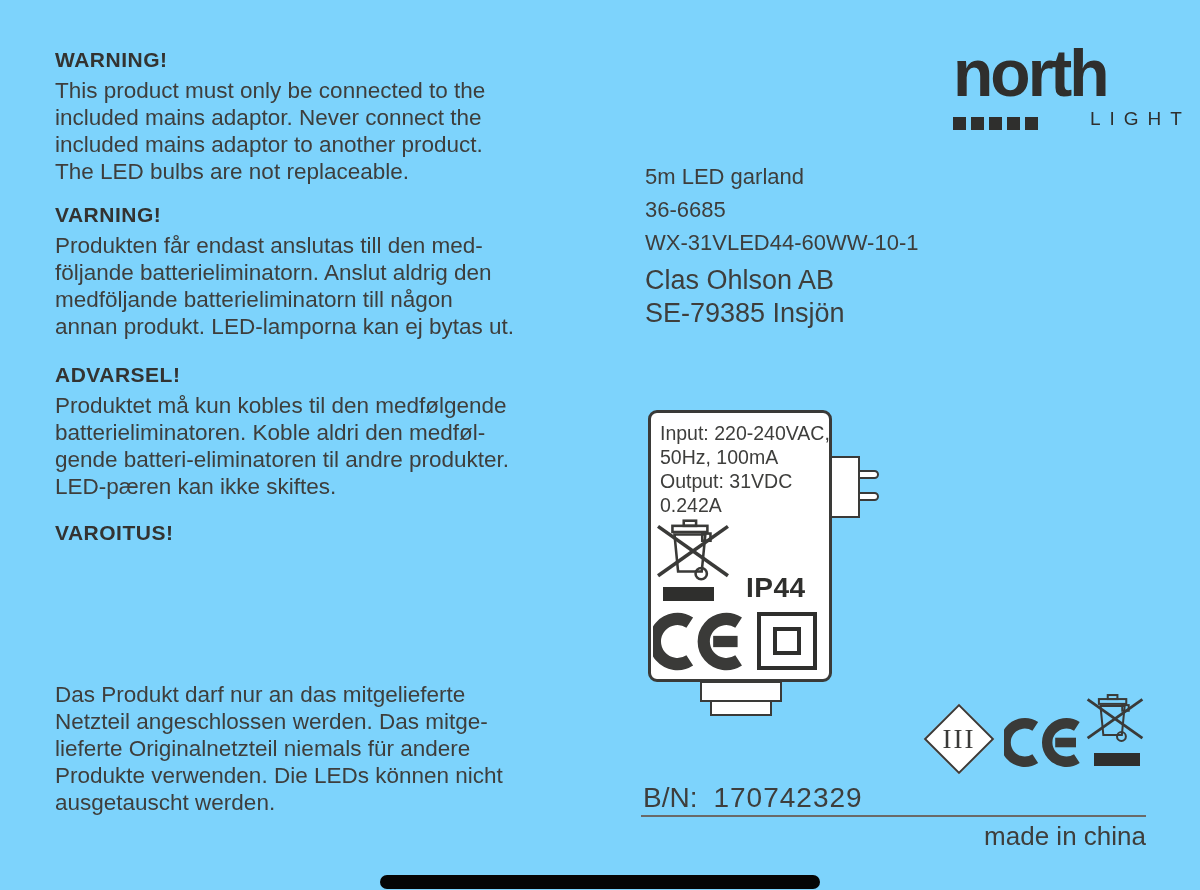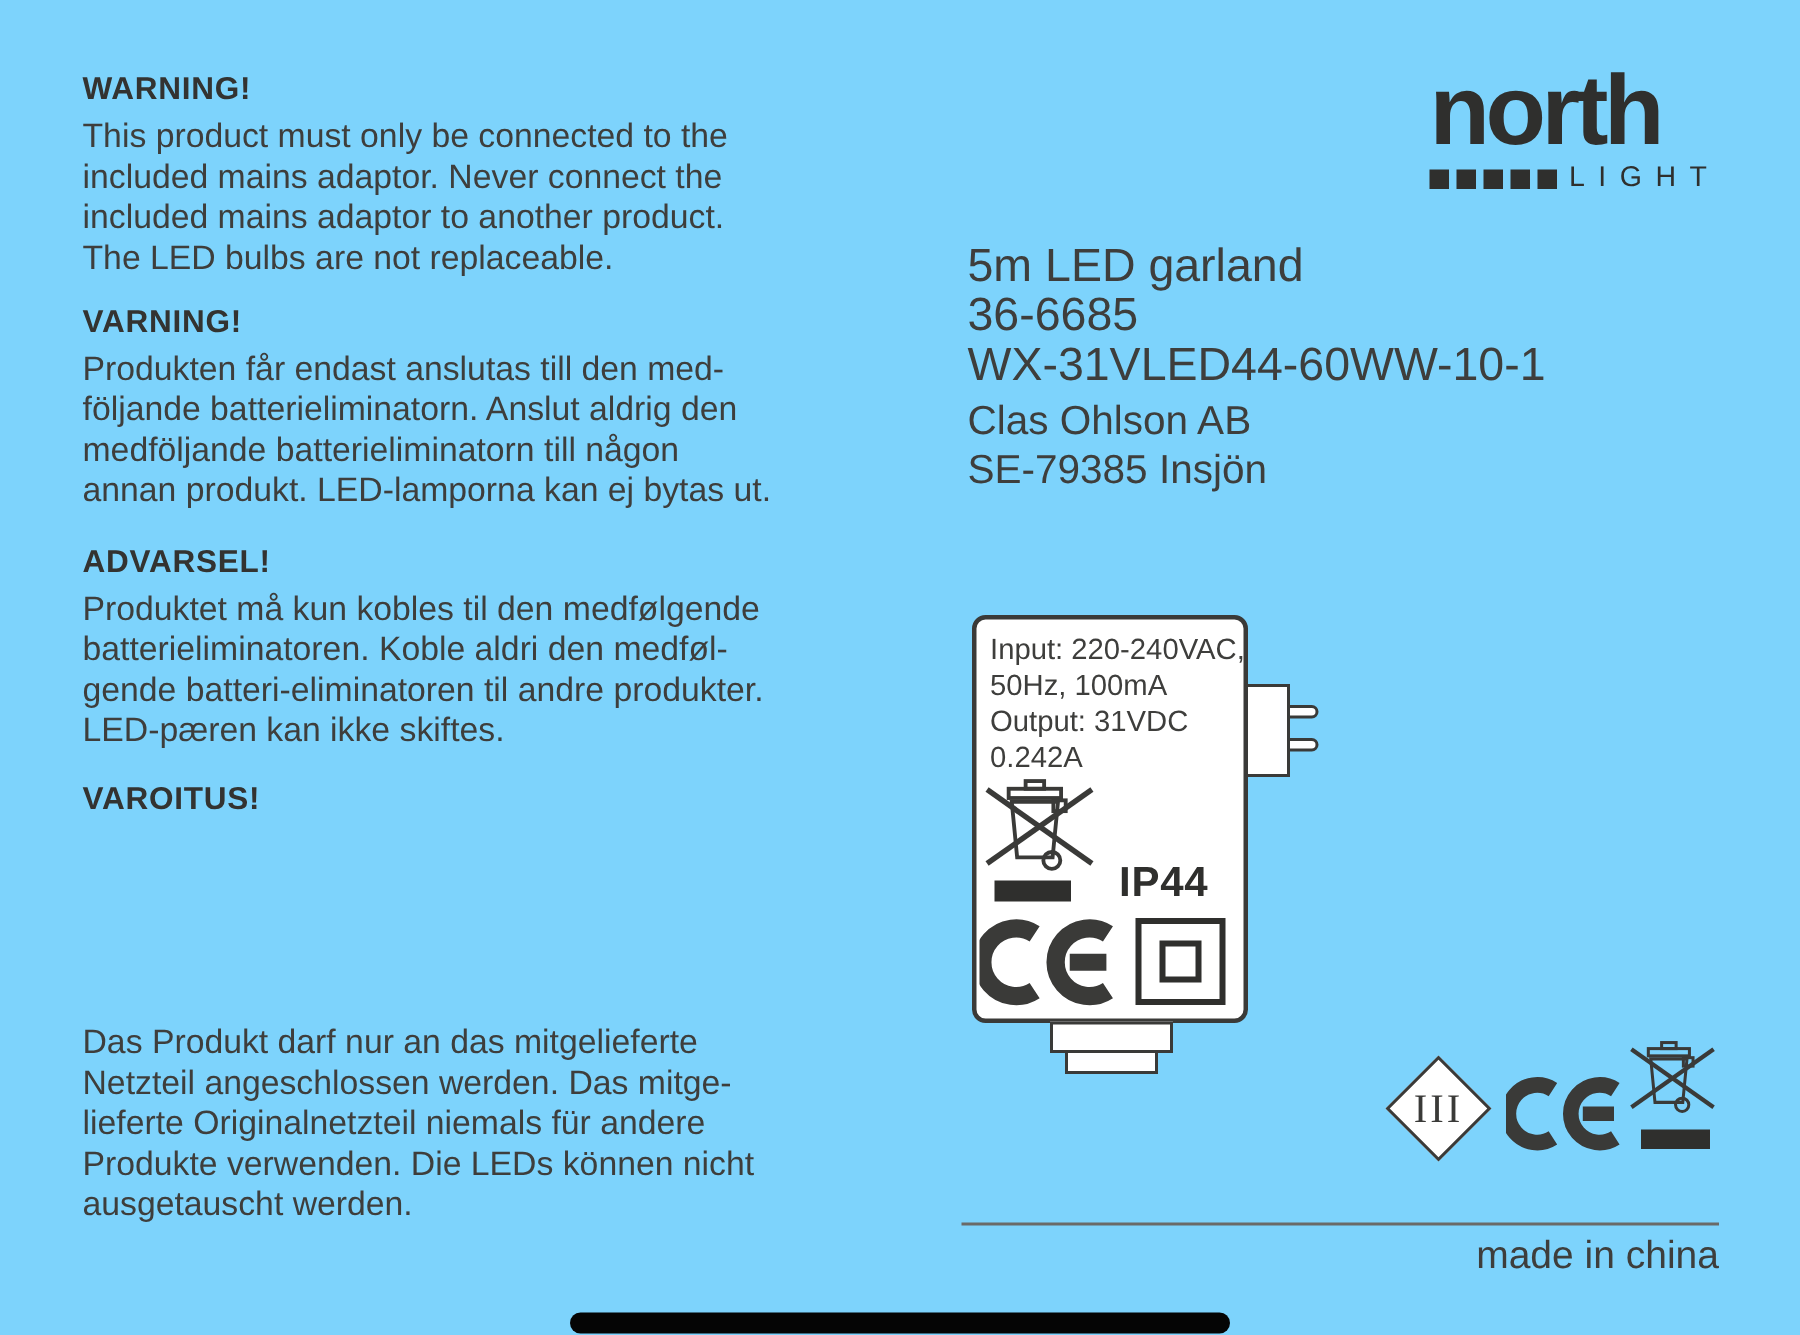--- a/index.html
+++ b/index.html
@@ -13,28 +13,28 @@
     margin:0 0 5px 0;font-size:21px;font-weight:bold;letter-spacing:.5px;color:#333331;
   }
   .warning-block p{
     margin:0;font-size:22.5px;line-height:27px;white-space:pre-line;color:#3e3e3c;
   }
   
   .logo{position:absolute;left:953px;top:42px;width:200px;}
   .logo .word{
     font-size:66px;font-weight:bold;letter-spacing:-3px;line-height:62px;color:#2f2f2d;
   }
-  .logo .sub-row{display:flex;align-items:center;margin-top:4px;}
+  .logo .sub-row{display:flex;align-items:flex-end;margin-top:4px;gap:44px;}
   .squares{display:flex;gap:5px;}
   .squares i{display:block;width:13px;height:13px;background:#2f2f2d;}
   .logo .sub{
     font-size:19px;letter-spacing:9px;margin-left:8px;color:#2f2f2d;font-weight:500;
   }
   
-  .product-a{position:absolute;left:645px;top:160px;font-size:31px;line-height:33px;white-space:pre-line;color:#3e3e3c;}
+  .product-a{position:absolute;left:645px;top:160px;font-size:22px;line-height:33px;white-space:pre-line;color:#3e3e3c;}
   .product-b{position:absolute;left:645px;top:264px;font-size:27px;line-height:33px;white-space:pre-line;color:#3e3e3c;}
   
   .adapter-box{
     position:absolute;left:648px;top:410px;width:184px;height:272px;
     border:3px solid #3a3a38;border-radius:9px;background:#fff;box-sizing:border-box;
   }
   .adapter-specs{position:absolute;left:660px;top:421px;font-size:19.5px;line-height:24px;white-space:pre-line;color:#3e3e3c;}
   .plug-body{position:absolute;left:830px;top:456px;width:30px;height:62px;border:2.5px solid #3a3a38;background:#fff;box-sizing:border-box;}
   .prong{position:absolute;width:21px;height:9px;border:2px solid #3a3a38;border-radius:0 5px 5px 0;background:#fff;box-sizing:border-box;}
   .prong.p1{left:858px;top:470px;}
@@ -177,18 +177,21 @@
     <rect class="stroke" x="27" y="2.5" width="12" height="5" stroke-width="2.5"></rect>
     <rect class="stroke" x="16" y="7.5" width="34" height="6" stroke-width="2.5"></rect>
     <rect class="stroke" x="45" y="15" width="8" height="7" stroke-width="2.5"></rect>
     <path class="stroke" d="M18 16 L21.5 52 H44.5 L48 16 Z" stroke-width="2.5"></path>
     <circle class="stroke" cx="44" cy="54" r="5.5" stroke-width="2.5"></circle>
     <line class="stroke" x1="2" y1="8" x2="70" y2="56" stroke-width="3.5"></line>
     <line class="stroke" x1="70" y1="8" x2="2" y2="56" stroke-width="3.5"></line>
   </svg>
   <div class="black-bar-big"></div>
 
+  <div class="batch">
+    <span>B/N:</span><span class="num">170742329</span>
+  </div>
   <div class="rule"></div>
   <div class="origin">made in china</div>
 
   <div class="bottom-bar"></div>
 
 </div>
 
 </body></html>

